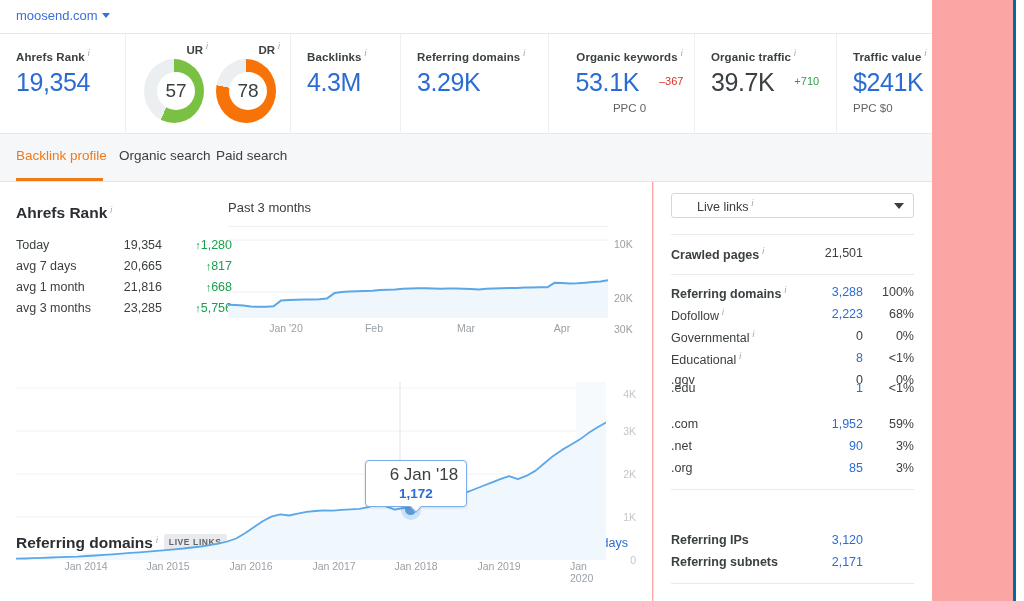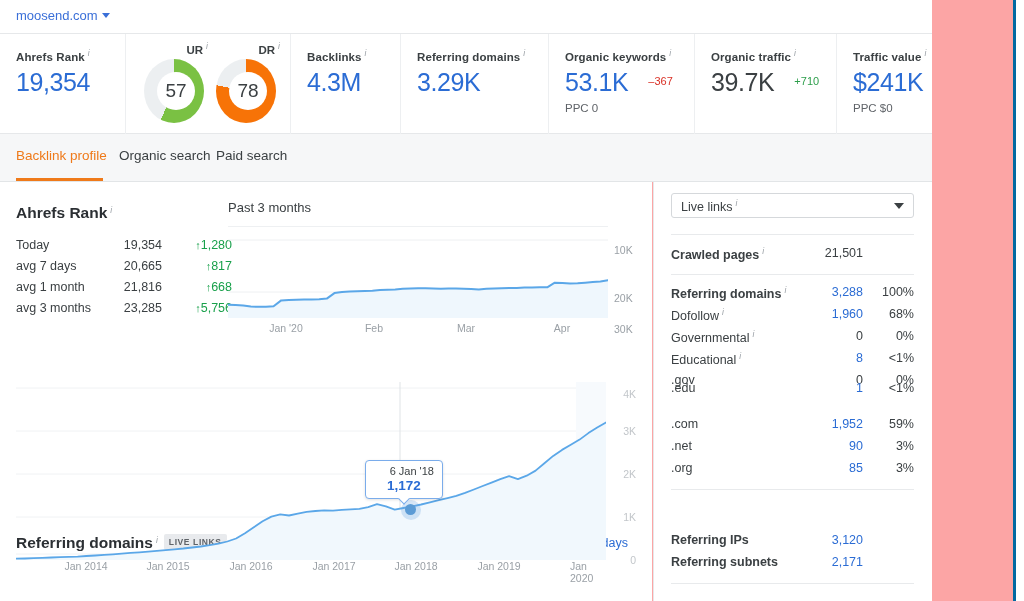--- a/index.html
+++ b/index.html
@@ -82,33 +82,33 @@
 
   .big-chart { position:absolute; left:0; top:200px; width:652px; height:219px; }
   .big-plot { position:absolute; left:16px; top:0; width:590px; height:178px; }
   .big-xlabels { position:absolute; left:16px; top:178px; width:590px; height:16px; }
   .big-xlabels span { position:absolute; font-size:10.5px; color:#9aa0a6; transform:translateX(-50%); }
   .big-ylabels { position:absolute; left:610px; top:0; width:34px; height:186px; }
   .big-ylabels span { position:absolute; right:8px; font-size:10.5px; color:#c2c6ca; }
 
   .tooltip { position:absolute; background:#fff; border:1px solid #7aaceb; border-radius:4px;
              padding:4px 8px 5px; text-align:center; box-shadow:0 1px 3px rgba(0,0,0,.12); white-space:nowrap; }
-  .tt-date { font-size:11px; color:#3b4043;padding-left:16px; }
+  .tt-date { font-size:17px; color:#3b4043;padding-left:16px; }
   .tt-val { font-size:13.5px; font-weight:bold; color:#2b6cd4; margin-top:1px; }
   .tt-tail { position:absolute; left:50%; bottom:-5px; width:8px; height:8px; background:#fff;
              border-right:1px solid #7aaceb; border-bottom:1px solid #7aaceb; transform:translateX(-50%) rotate(45deg); }
   .pt-halo { position:absolute; width:20px; height:20px; border-radius:50%; background:rgba(106,164,226,.28); }
   .pt-dot  { position:absolute; width:11px; height:11px; border-radius:50%; background:#5b9bd5; }
 
   
   .right { position:absolute; left:653px; top:182px; width:279px; height:419px; background:#fff;
            border-left:1px solid #e6e8ea; }
   .select { position:absolute; left:17px; top:11px; width:243px; height:25px; border:1px solid #d5d8db;
             border-radius:3px; background:#fff; cursor:pointer; }
-  .select .stext { position:absolute; left:9px; top:4px; font-size:12.5px; color:#3b4043; }
+  .select .stext { position:absolute; left:25px; top:4px; font-size:12.5px; color:#3b4043; }
   .select .scaret { position:absolute; right:9px; top:9px; border-left:5px solid transparent;
                     border-right:5px solid transparent; border-top:6px solid #3b4043; }
   .hr { position:absolute; left:17px; width:243px; height:1px; background:#e8eaec; }
 
   .rrow { position:absolute; left:17px; width:243px; height:22px; font-size:12.5px; color:#3b4043; }
   .rrow .k { position:absolute; left:0; top:2px; white-space:nowrap; }
   .rrow .v { position:absolute; left:120px; width:72px; text-align:right; top:2px; }
   .rrow .p { position:absolute; left:196px; width:47px; text-align:right; top:2px; color:#3b4043; }
   .rrow .k.b { font-weight:bold; }
   .blue { color:#2b6cd4; }
@@ -151,21 +151,21 @@
     <div class="mcard" style="width:110px;">
       <div class="mlabel"><span>Backlinks</span><span class="info-i">i</span></div>
       <div class="mvalue">4.3M</div>
     </div>
 
     <div class="mcard" style="width:148px;">
       <div class="mlabel"><span>Referring domains</span><span class="info-i">i</span></div>
       <div class="mvalue">3.29K</div>
     </div>
 
-    <div class="mcard" style="width:146px;">
+    <div class="mcard" style="width:146px;text-align:center;">
       <div class="mlabel"><span>Organic keywords</span><span class="info-i">i</span></div>
       <div class="mvalue"><span>53.1K</span><span class="delta neg">–367</span></div>
       <div class="msub">PPC 0</div>
     </div>
 
     <div class="mcard" style="width:142px;">
       <div class="mlabel"><span>Organic traffic</span><span class="info-i">i</span></div>
       <div class="mvalue dark"><span>39.7K</span><span class="delta pos">+710</span></div>
     </div>
 
@@ -221,21 +221,21 @@
               <path d="M0.0 78.7 L7.6 79.0 L15.2 79.6 L22.8 80.5 L30.4 80.8 L38.0 80.8 L45.6 80.2 L53.2 74.4 L60.8 74.1 L68.4 73.8 L76.0 73.5 L83.6 73.5 L91.2 73.2 L98.8 72.6 L106.4 67.1 L114.0 65.9 L121.6 65.6 L129.2 65.3 L136.8 65.0 L144.4 64.7 L152.0 64.0 L159.6 63.7 L167.2 63.4 L174.8 62.8 L182.4 62.5 L190.0 62.2 L197.6 62.2 L205.2 62.5 L212.8 62.8 L220.4 62.5 L228.0 62.5 L235.6 62.8 L243.2 63.1 L250.8 63.4 L258.4 62.8 L266.0 62.5 L273.6 62.2 L281.2 61.9 L288.8 61.9 L296.4 61.6 L304.0 61.6 L311.6 61.3 L319.2 61.3 L326.8 56.7 L334.4 57.0 L342.0 57.6 L349.6 57.3 L357.2 56.7 L364.8 56.1 L372.4 55.5 L380.0 54.3 " fill="none" stroke="#5ba7e8" stroke-width="2" stroke-linejoin="round" stroke-linecap="round"></path>
             </svg>
       </div>
       <div class="mini-xlabels">
         <span style="left:58px;">Jan '20</span>
         <span style="left:146px;">Feb</span>
         <span style="left:238px;">Mar</span>
         <span style="left:334px;">Apr</span>
       </div>
       <div class="mini-ylabels">
-        <span style="top:18px;">10K</span>
+        <span style="top:12px;">10K</span>
         <span style="top:66px;">20K</span>
         <span style="top:97px;">30K</span>
       </div>
     </div>
 
     <div class="sec-title" id="rd-title"><span>Referring domains</span><span class="info-i">i</span><span class="badge">LIVE LINKS</span></div>
 
     <div class="range-links">
       <div class="rl active">All time</div>
       <div class="sep"></div>
@@ -300,21 +300,21 @@
 
     <div class="hr" style="top:92px;"></div>
 
     <div class="rrow" style="top:101px;">
       <div class="k b"><span>Referring domains</span><span class="info-i">i</span></div>
       <div class="v blue">3,288</div>
       <div class="p">100%</div>
     </div>
     <div class="rrow" style="top:123px;">
       <div class="k"><span>Dofollow</span><span class="info-i">i</span></div>
-      <div class="v blue">1,960</div>
+      <div class="v blue">2,223</div>
       <div class="p">68%</div>
     </div>
     <div class="rrow" style="top:145px;">
       <div class="k"><span>Governmental</span><span class="info-i">i</span></div>
       <div class="v">0</div>
       <div class="p">0%</div>
     </div>
     <div class="rrow" style="top:167px;">
       <div class="k"><span>Educational</span><span class="info-i">i</span></div>
       <div class="v blue">8</div>

